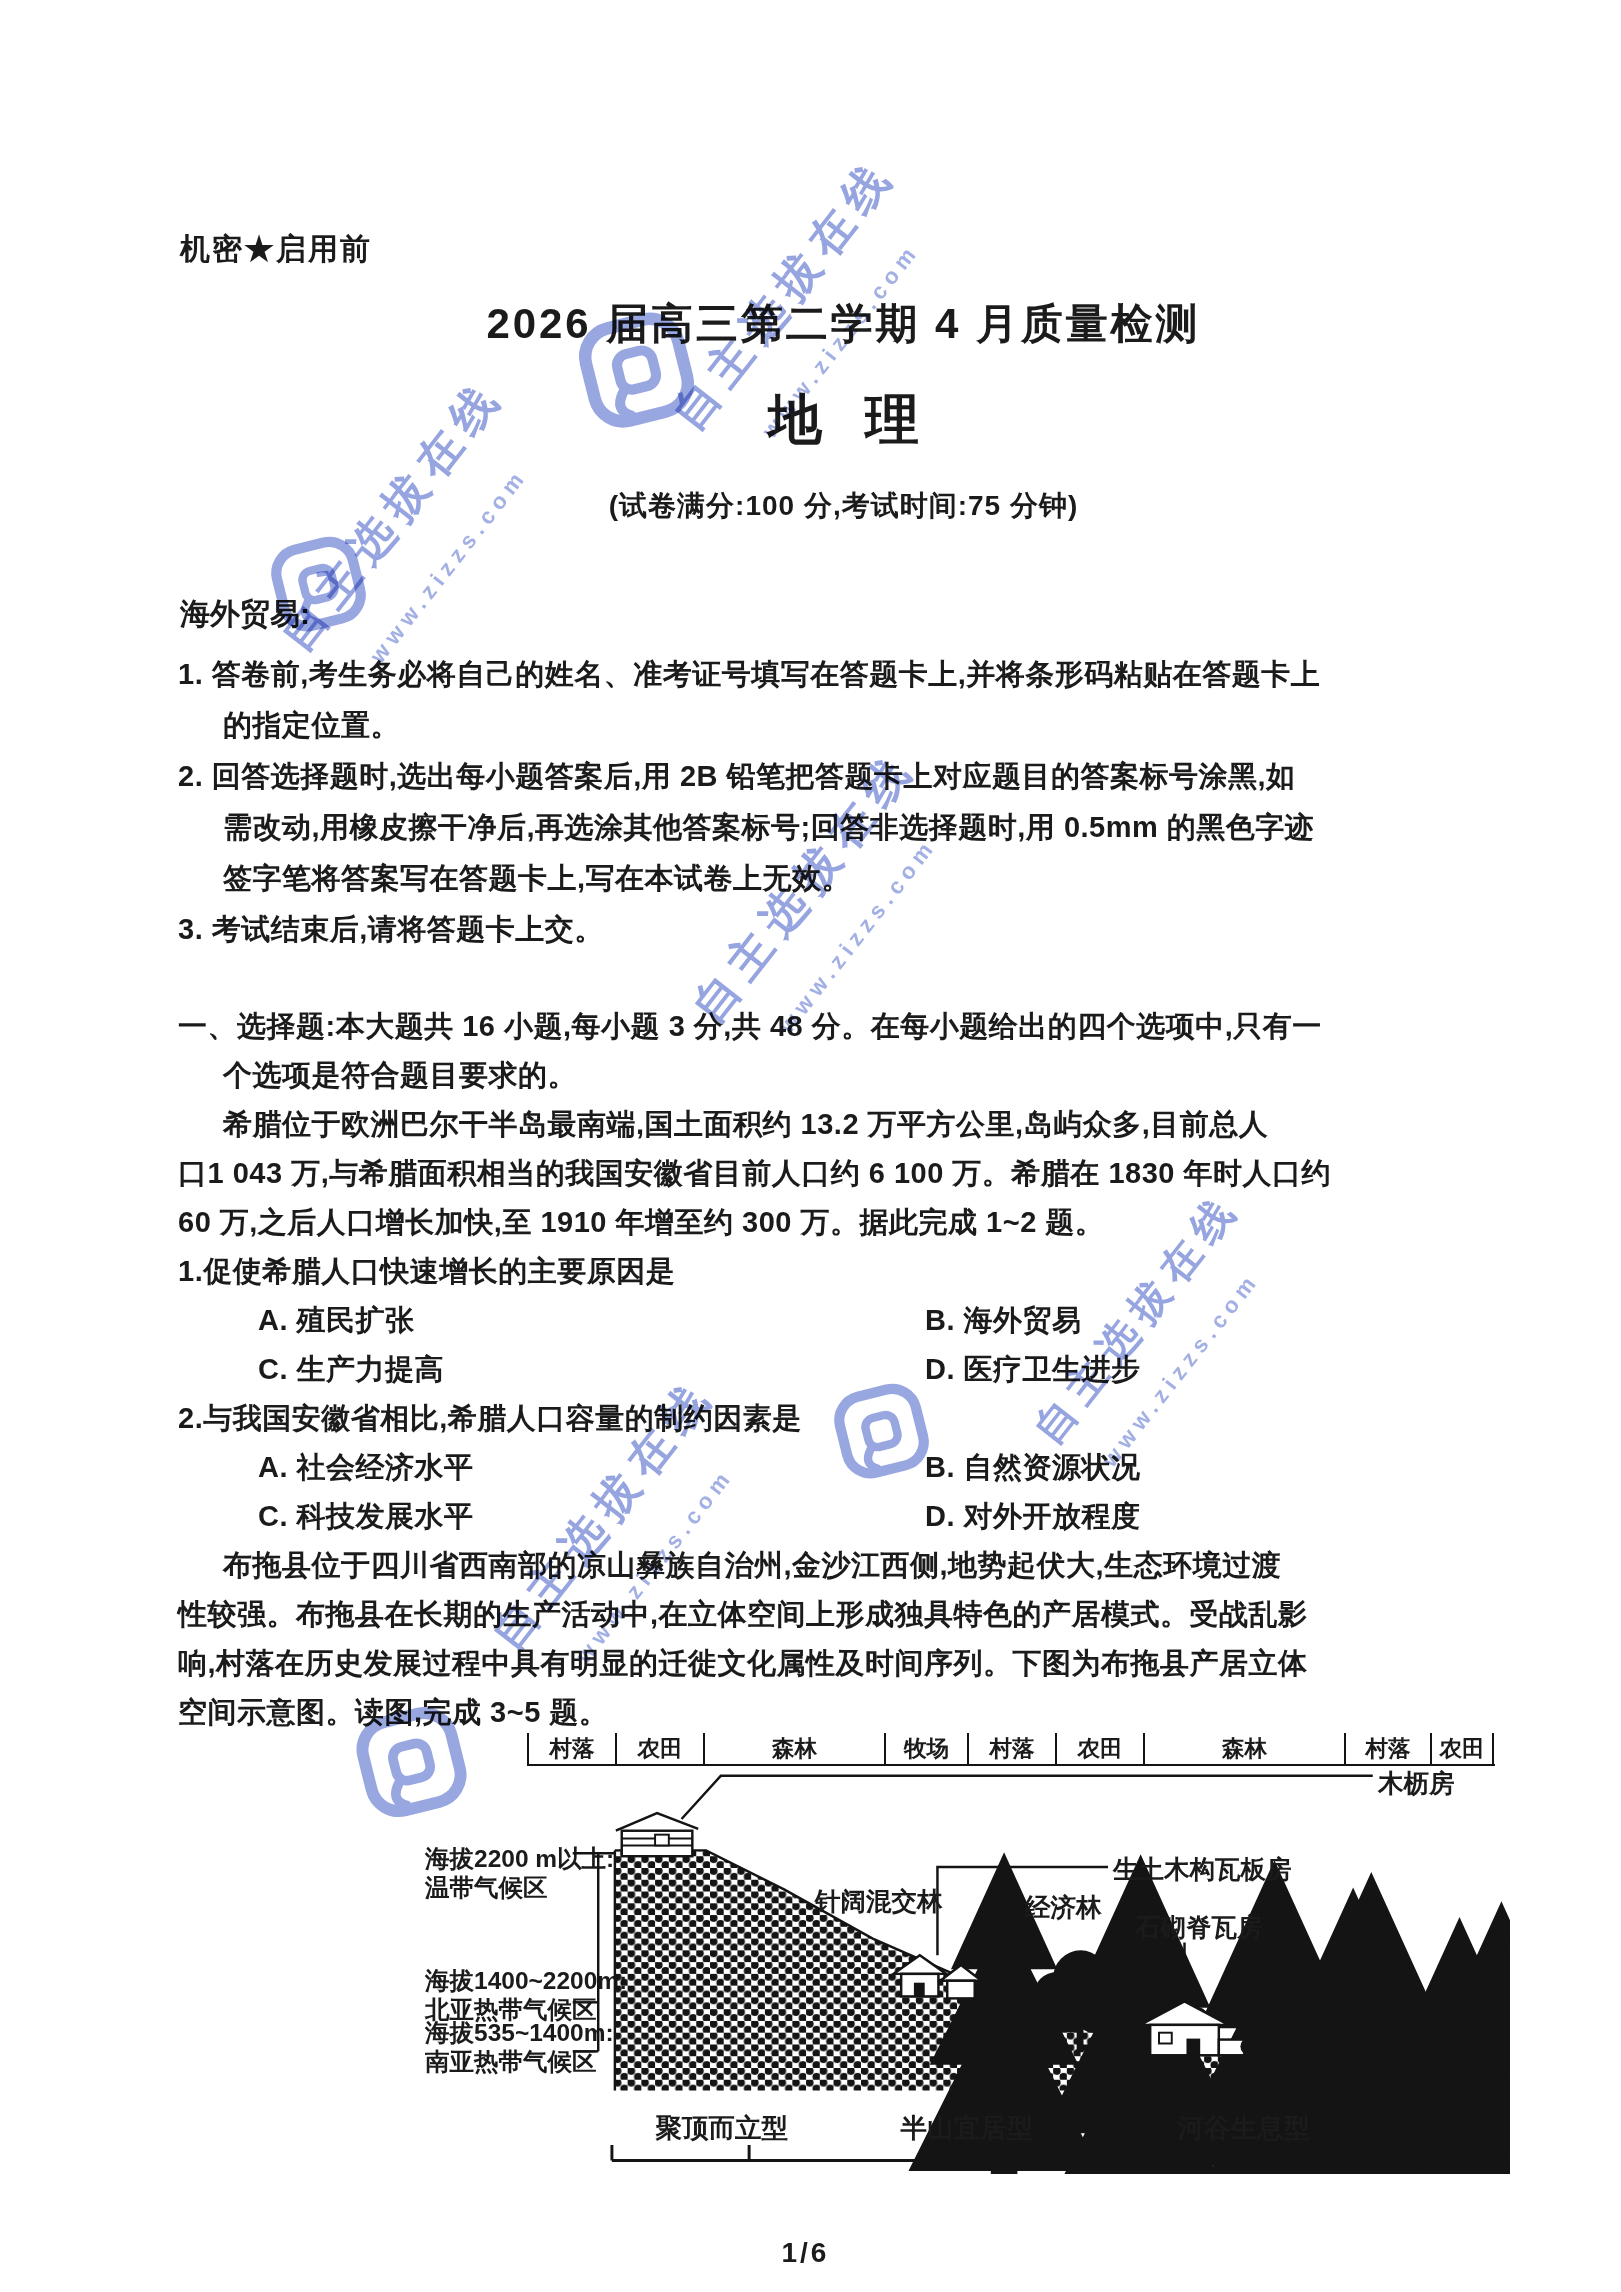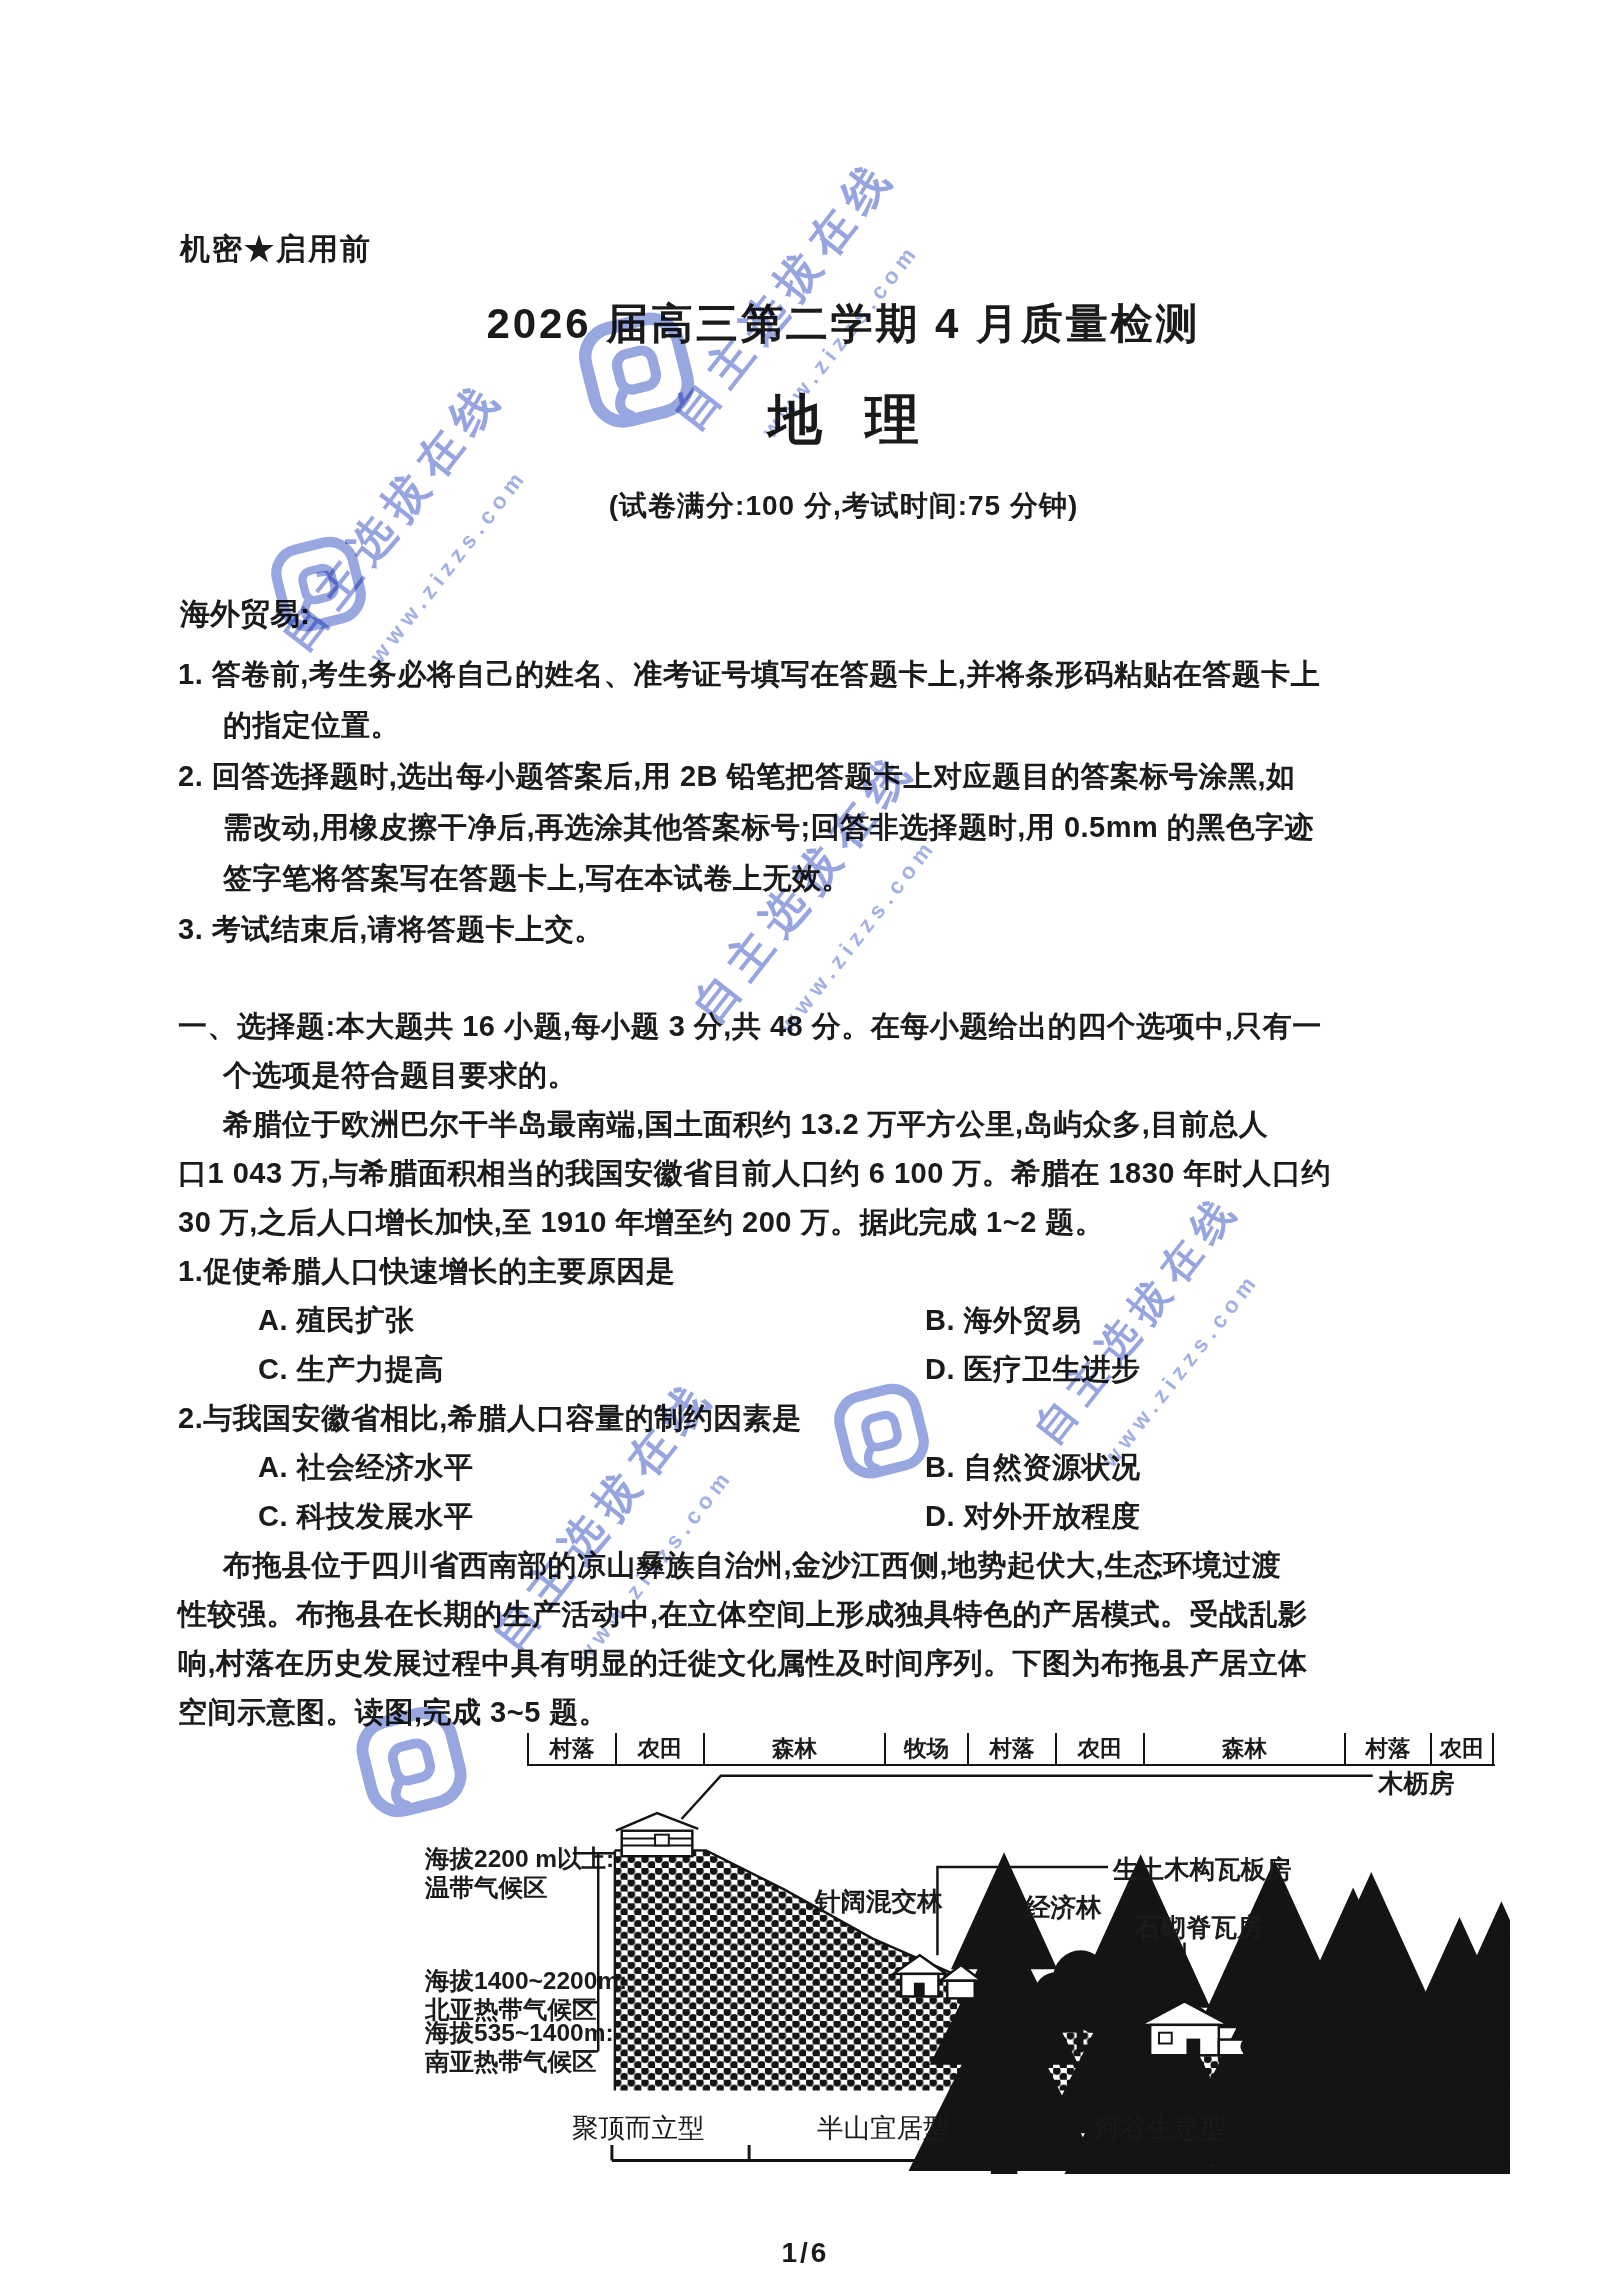--- a/index.html
+++ b/index.html
@@ -32,21 +32,21 @@
   .strip .cell.last{border-right:2.9px solid #141414;}
   .elev{position:absolute;left:278px;font-size:24.5px;font-weight:700;line-height:29px;white-space:nowrap;}
   .e1{top:111px;}.e2{top:233px;}.e3{top:285px;}
   .dlabel{position:absolute;font-size:25.5px;font-weight:700;white-space:nowrap;}
   .lab-log{left:1231px;top:33px;font-family:Liberation Mono, monospace;}
   .lab-mixed{left:668px;top:151px;}
   .lab-mid{left:966px;top:119px;font-family:Liberation Serif, serif;}
   .lab-econ{left:878px;top:157px;}
   .lab-stone{left:988px;top:177px;text-align:center;}
   .hillsvg{position:absolute;left:412px;top:29px;}
-  .zone{position:absolute;top:377px;width:216px;text-align:left;font-size:26.5px;font-weight:400;white-space:nowrap;}
+  .zone{position:absolute;top:377px;width:216px;text-align:right;font-size:26.5px;font-weight:700;white-space:nowrap;}
   .z1{left:425px;}.z2{left:670px;}.z3{left:947px;}
   .zonesvg{position:absolute;left:461px;top:406px;}
   .pagenum{left:178px;top:2237px;width:1292px;text-align:center;font-size:28px;font-weight:700;letter-spacing:2.9px;transform:translateX(-18.6px);}
   
   .wm{position:absolute;color:var(--wm,#7c8ed9);mix-blend-mode:multiply;pointer-events:none;z-index:6;}
   .wm-brand{font-size:45px;font-weight:700;letter-spacing:9.8px;opacity:.8;transform:translate(-50%,-50%) rotate(-52deg);white-space:nowrap;}
   .wm-url{font-size:22.5px;font-weight:700;letter-spacing:5.9px;opacity:.7;transform:translate(-50%,-50%) rotate(-52deg);white-space:nowrap;}
   .wm-logo{opacity:.78;transform:translate(-50%,-50%) rotate(-14deg);}
   .wm-sm{font-size:41px;}
 </style>
@@ -116,21 +116,21 @@
       <div class="l ind">签字笔将答案写在答题卡上,写在本试卷上无效。</div>
       <div class="l">3. 考试结束后,请将答题卡上交。</div>
     </div>
 
     <div class="qs">
       <div class="l">一、选择题:本大题共 16 小题,每小题 3 分,共 48 分。在每小题给出的四个选项中,只有一</div>
       <div class="l ind">个选项是符合题目要求的。</div>
 
       <div class="l ind">希腊位于欧洲巴尔干半岛最南端,国土面积约 13.2 万平方公里,岛屿众多,目前总人</div>
       <div class="l">口1 043 万,与希腊面积相当的我国安徽省目前人口约 6 100 万。希腊在 1830 年时人口约</div>
-      <div class="l">30 万,之后人口增长加快,至 1910 年增至约 200 万。据此完成 1~2 题。</div>
+      <div class="l">60 万,之后人口增长加快,至 1910 年增至约 300 万。据此完成 1~2 题。</div>
 
       <div class="l">1.促使希腊人口快速增长的主要原因是</div>
       <div class="l opt">
         <span class="oa">A. 殖民扩张</span>
         <span class="ob">B. 海外贸易</span>
       </div>
       <div class="l opt">
         <span class="oa">C. 生产力提高</span>
         <span class="ob">D. 医疗卫生进步</span>
       </div>

